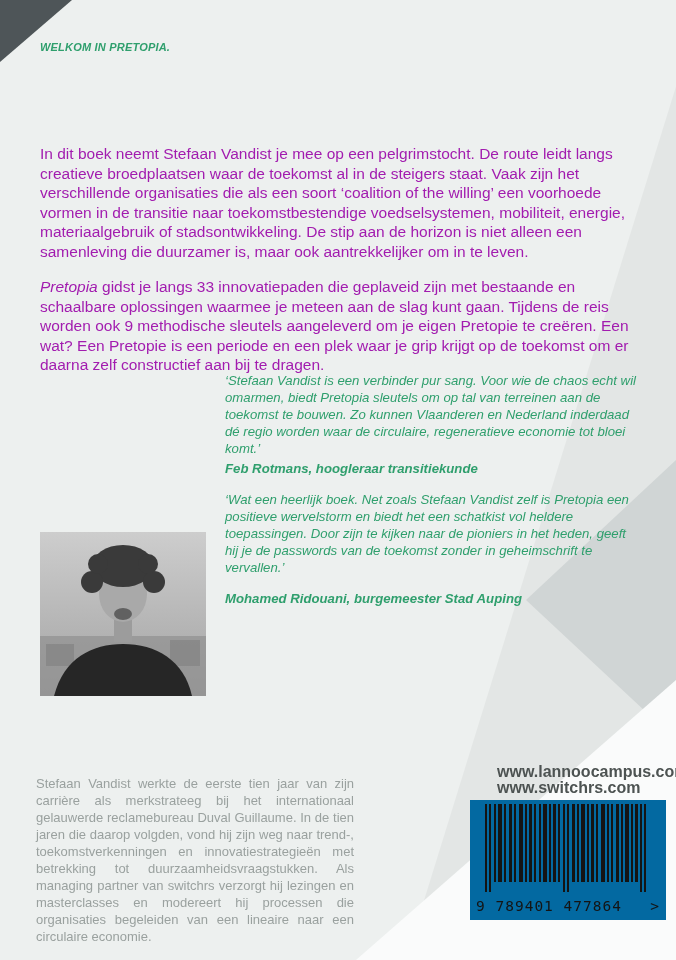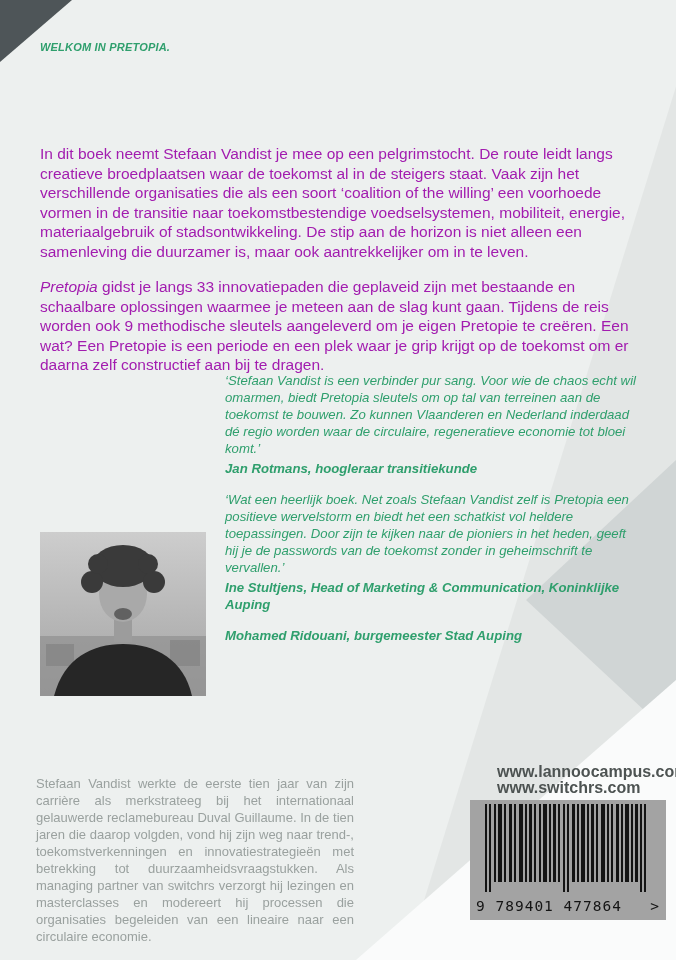--- a/index.html
+++ b/index.html
@@ -61,21 +61,21 @@
     color:#9aa19f; font-size:13px; line-height:17px;
     text-align:justify;
   }
   .bio p { margin:0; }
   .footer-links {
     left:474px; top:764px; width:190px;
     color:#4d5352; font-weight:bold; font-size:16px; line-height:16px;margin-left:23px;
   }
   .barcode-wrap {
     left:470px; top:800px; width:196px;
-    background:#a3a3a3; padding:4px 4px 6px 4px; box-sizing:border-box;text-align:center;
+    background:#0369a1; padding:4px 4px 6px 4px; box-sizing:border-box;text-align:center;
   }
   .barcode-bars { display:block; margin:0 auto; }
   .isbn-row {
     display:flex; justify-content:space-between; align-items:center;
     margin-top:2px; padding:0 2px;
     font-family:"DejaVu Sans Mono", monospace;
     font-size:14.5px; letter-spacing:1px; color:#141414;
   }
 </style>
 </head>
@@ -93,25 +93,24 @@
   </header>
 
   <section class="layer intro">
     <p>In dit boek neemt Stefaan Vandist je mee op een pelgrimstocht. De route leidt langs creatieve broedplaatsen waar de toekomst al in de steigers staat. Vaak zijn het verschillende organisaties die als een soort ‘coalition of the willing’ een voorhoede vormen in de transitie naar toekomstbestendige voedselsystemen, mobiliteit, energie, materiaalgebruik of stadsontwikkeling. De stip aan de horizon is niet alleen een samenleving die duurzamer is, maar ook aantrekkelijker om in te leven.</p>
     <p><em>Pretopia</em><span> gidst je langs 33 innovatiepaden die geplaveid zijn met bestaande en schaalbare oplossingen waarmee je meteen aan de slag kunt gaan. Tijdens de reis worden ook 9 methodische sleutels aangeleverd om je eigen Pretopie te creëren. Een wat? Een Pretopie is een periode en een plek waar je grip krijgt op de toekomst om er daarna zelf constructief aan bij te dragen.</span></p>
   </section>
 
   <section class="layer quotes">
     <div class="quote-block">
       <p class="quote-text">‘Stefaan Vandist is een verbinder pur sang. Voor wie de chaos echt wil omarmen, biedt Pretopia sleutels om op tal van terreinen aan de toekomst te bouwen. Zo kunnen Vlaanderen en Nederland inderdaad dé regio worden waar de circulaire, regeneratieve economie tot bloei komt.’</p>
-      <div class="quote-attr">Jan Rotmans, hoogleraar transitiekunde</div>
+      <div class="quote-attr">Feb Rotmans, hoogleraar transitiekunde</div>
     </div>
     <div class="quote-block">
       <p class="quote-text">‘Wat een heerlijk boek. Net zoals Stefaan Vandist zelf is Pretopia een positieve wervelstorm en biedt het een schatkist vol heldere toepassingen. Door zijn te kijken naar de pioniers in het heden, geeft hij je de passwords van de toekomst zonder in geheimschrift te vervallen.’</p>
-      <div class="quote-attr">Ine Stultjens, Head of Marketing &amp; Communication, Koninklijke Auping</div>
     </div>
     <div class="quote-block">
       <div class="quote-attr">Mohamed Ridouani, burgemeester Stad Auping</div>
     </div>
   </section>
 
   <figure class="layer photo" style="margin:0;">
     <svg width="166" height="164" viewBox="0 0 166 164">
       <defs>
         <linearGradient id="sky" x1="0" y1="0" x2="0" y2="1">

